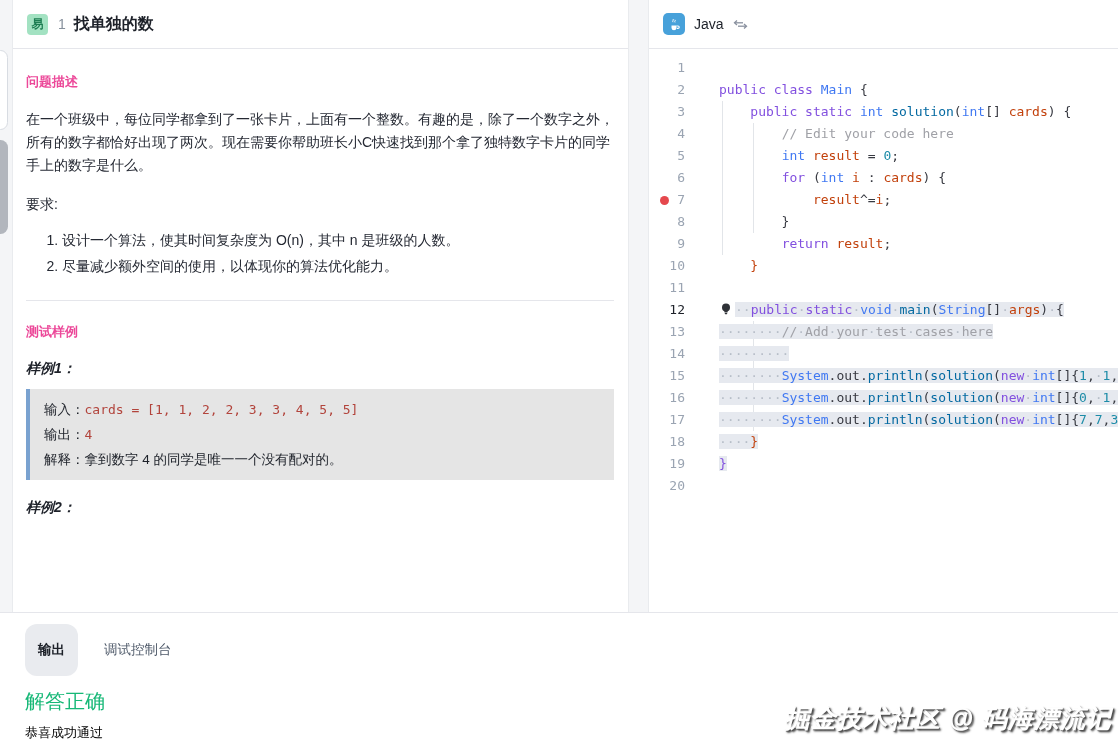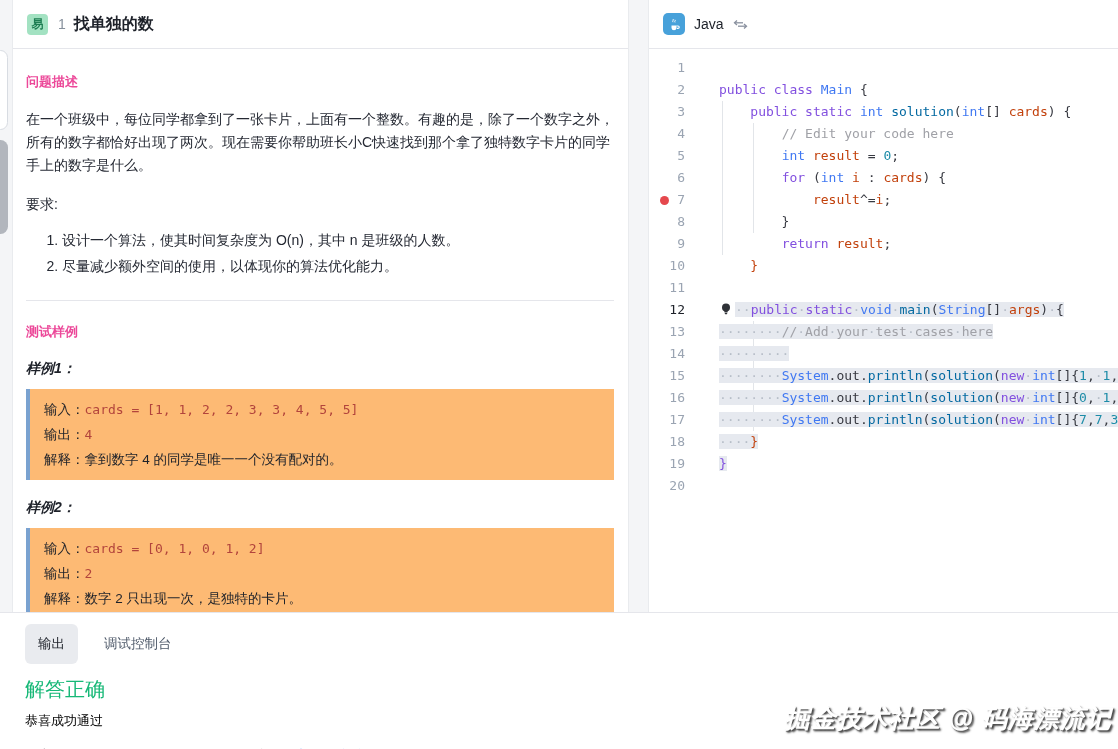--- a/index.html
+++ b/index.html
@@ -23,21 +23,21 @@
 
   
   .left-content { height:563px; overflow:hidden; padding:24px 14px 0 13px; }
   .h2 { font-size:13px; font-weight:bold; color:#ec4899; }
   .desc-p { margin-top:17px; font-size:14px; line-height:23px; color:#252933; }
   .req-p  { margin-top:16px; font-size:14px; line-height:23px; color:#252933; }
   ol.req-list { margin:11px 0 0 0; padding-left:36px; font-size:14px; line-height:26px; color:#252933; }
   .divider { border:none; border-top:1px solid #e5e6eb; margin:21px 0 0 0; }
   .h2-samples { margin-top:22px; }
   .sample-label { margin-top:19px; font-size:14px; font-weight:bold; font-style:italic; color:#1d2129; }
-  .sample-block { margin-top:11px; background:#fdba74; border-left:4px solid #7aa2d0; padding:8px 14px; font-size:13.5px; line-height:25px; }
+  .sample-block { margin-top:11px; background:#e5e5e5; border-left:4px solid #7aa2d0; padding:8px 14px; font-size:13.5px; line-height:25px; }
   .sample-block .lab { color:#1d2129; }
   .sample-block .code { font-family:"DejaVu Sans Mono", monospace; font-size:13px; color:#b2443c; }
 
   
   .lang-icon { width:22px; height:22px; border-radius:5px; background:#47a1da; display:flex; align-items:center; justify-content:center; flex:none; }
   .lang-label { font-size:14px; color:#1d2129; margin:0 9px 0 9px; font-weight:500; }
   .swap-icon { display:flex; align-items:center; cursor:pointer; }
 
   .code-area { position:absolute; top:49px; left:0; right:0; bottom:0; padding-top:8px; overflow:hidden;
                font-family:"DejaVu Sans Mono", monospace; font-size:13px; }
@@ -52,21 +52,21 @@
   .tk-v{color:#c2410c;} .tk-n{color:#1d8ca8;} .tk-c{color:#a0a1a7;} .tk-p{color:#383a42;}
   .bulb { display:inline-block; width:16px; height:14px; vertical-align:-2px; }
   .indent-guide { position:absolute; width:1px; background:#e2e5e9; }
   .ig-a { left:73px;  top:52px;  height:154px; }
   .ig-b { left:104px; top:74px;  height:110px; }
   .ig-c { left:104px; top:272px; height:110px; }
 
   
   .panel-bottom { position:absolute; left:0; top:612px; width:1118px; height:137px; background:#fff; border-top:1px solid #e5e6eb; padding:11px 25px 0 25px; z-index:3; }
   .tabs-row { display:flex; align-items:center; gap:26px; }
-  .tab-active { background:#e9ebef; border-radius:6px; padding:11px 13px; font-size:13.5px; font-weight:normal; color:#1d2129; cursor:pointer; }
+  .tab-active { background:#e9ebef; border-radius:12px; padding:17px 13px; font-size:13.5px; font-weight:bold; color:#1d2129; cursor:pointer; }
   .tab-plain { font-size:13.5px; color:#4e5969; cursor:pointer; }
   .result-title { margin-top:12px; font-size:20px; color:#17b877; font-weight:500; }
   .result-sub { margin-top:9px; font-size:13px; color:#000000; }
   .feedback-row { margin-top:17px; font-size:13.5px; color:#252933; }
   .feedback-link { color:#1e80ff; cursor:pointer; text-decoration:none; }
 
   
   .watermark { position:absolute; right:6px; bottom:14px; z-index:5; font-size:25px; font-weight:bold; letter-spacing:1px; color:#ffffff;
                text-shadow:-1px -1px 0 rgba(255,255,255,.65), 2px 2px 2px rgba(70,70,70,.95), 1px 1px 1px rgba(40,40,40,.7);font-style:italic; }
 </style>
@@ -96,25 +96,20 @@
       <div class="h2 h2-samples">测试样例</div>
 
       <div class="sample-label">样例1：</div>
       <div class="sample-block">
         <div><span class="lab">输入：</span><span class="code">cards = [1, 1, 2, 2, 3, 3, 4, 5, 5]</span></div>
         <div><span class="lab">输出：</span><span class="code">4</span></div>
         <div><span class="lab">解释：</span><span class="lab">拿到数字 4 的同学是唯一一个没有配对的。</span></div>
       </div>
 
       <div class="sample-label">样例2：</div>
-      <div class="sample-block">
-        <div><span class="lab">输入：</span><span class="code">cards = [0, 1, 0, 1, 2]</span></div>
-        <div><span class="lab">输出：</span><span class="code">2</span></div>
-        <div><span class="lab">解释：</span><span class="lab">数字 2 只出现一次，是独特的卡片。</span></div>
-      </div>
 
     </div>
   </div>
 
   <div class="panel panel-right">
     <div class="panel-header">
       <span class="lang-icon">
         <svg width="14" height="14" viewBox="0 0 14 14">
             <g fill="none" stroke="#ffffff" stroke-width="1.2">
               <path d="M4.5 8.5 h5 v2.5 a2.5 2.5 0 0 1 -2.5 2.2 a2.5 2.5 0 0 1 -2.5 -2.2 z" fill="#ffffff" stroke="none"></path>

